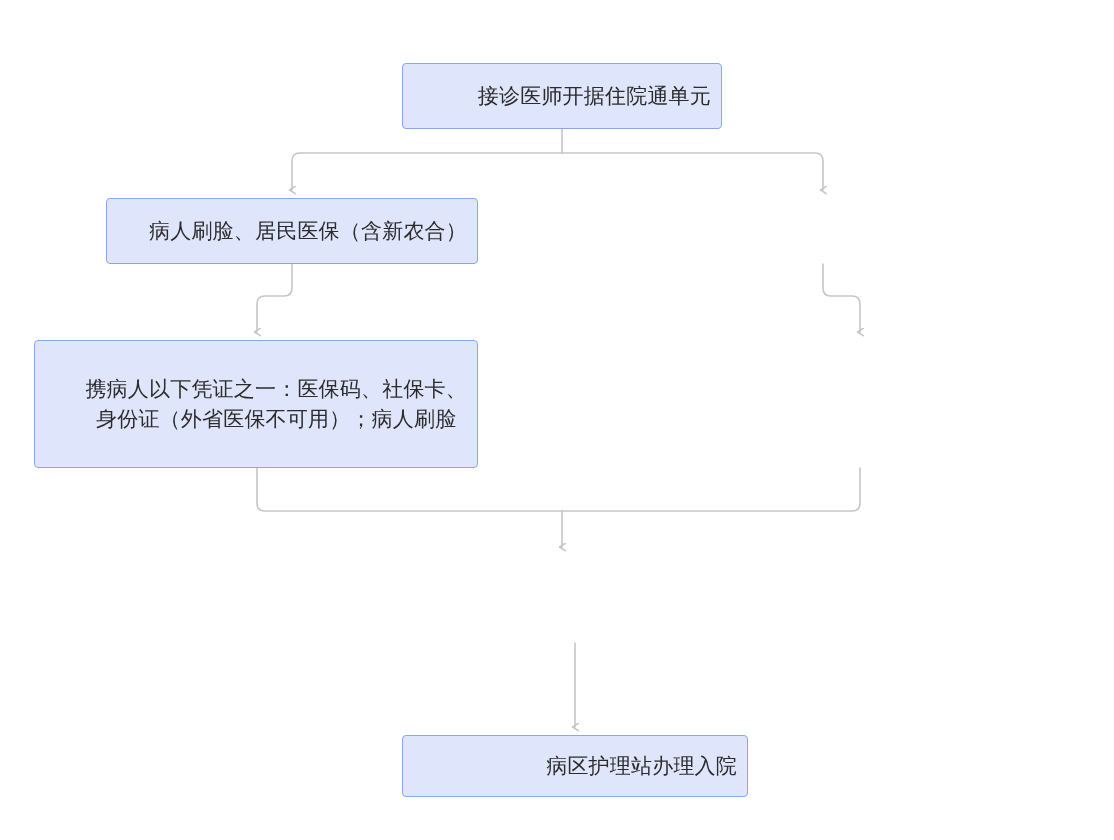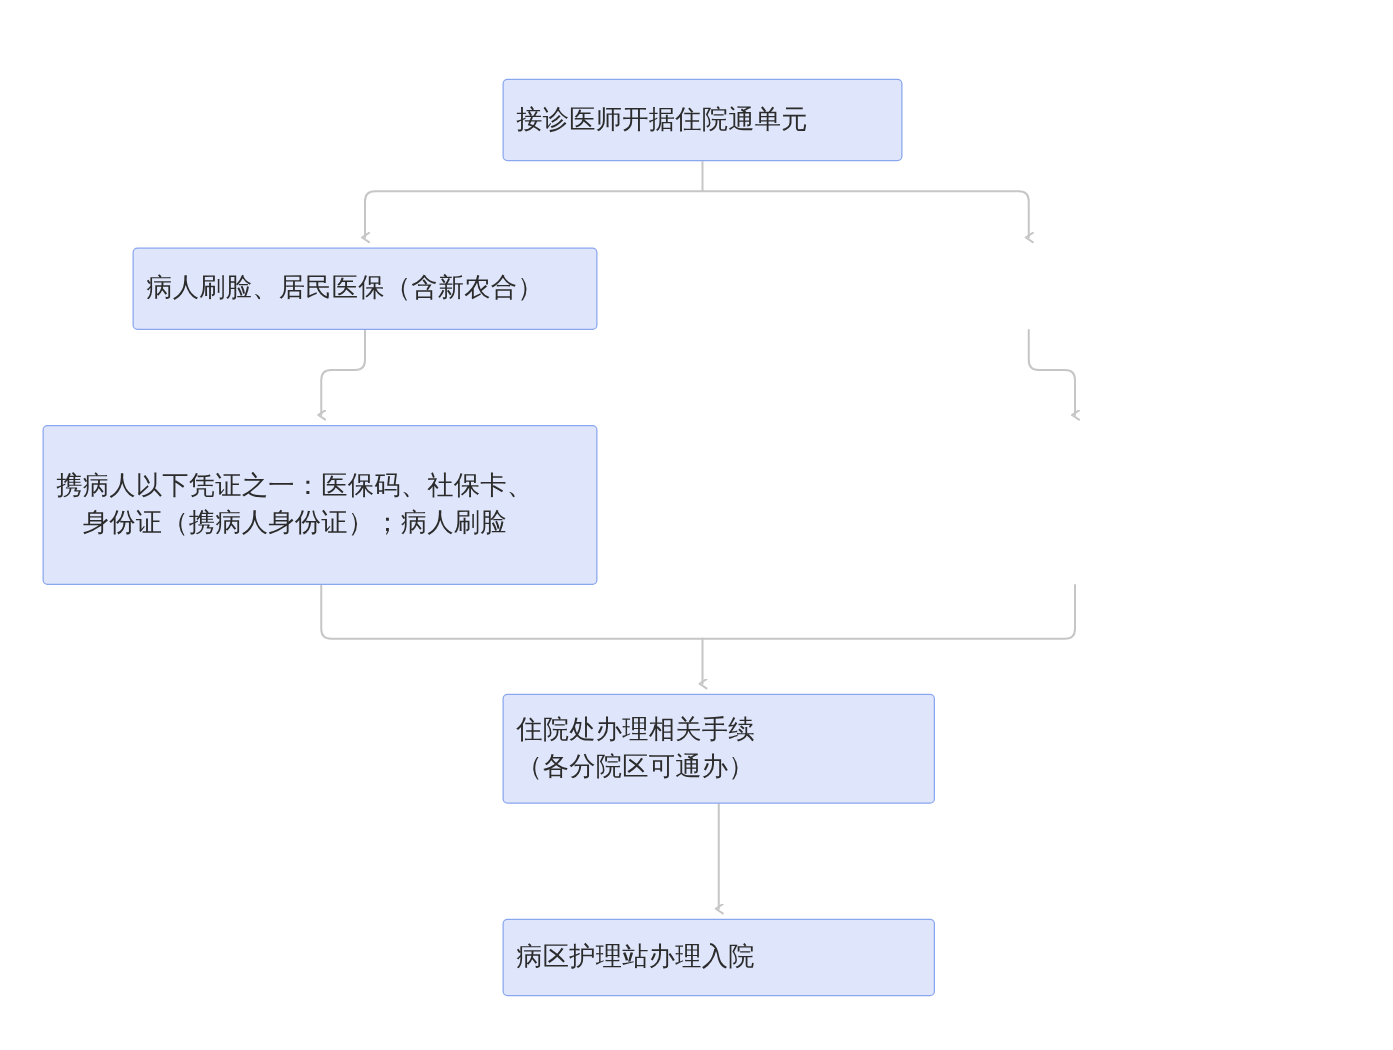--- a/index.html
+++ b/index.html
@@ -27,21 +27,21 @@
     pointer-events: none;
   }
   .node {
     position: absolute;
     box-sizing: border-box;
     background: #dfe6fb;
     border: 1px solid #8aa6ee;
     border-radius: 4px;
     display: flex;
     align-items: center;
-    justify-content: flex-start;
+    justify-content: flex-end;
     text-align: center;
     color: #2b2b2b;
     font-size: 21px;
     line-height: 1.45;
     letter-spacing: 0.2px;
     padding: 4px 10px;
     box-shadow: 0 0 0 0 rgba(0,0,0,0);
   }
   .node-label {
     display: block;
@@ -91,26 +91,22 @@
     <span class="node-label">接诊医师开据住院通单元</span>
   </div>
 
   <div class="node" id="node-insurance">
     <span class="node-label">病人刷脸、居民医保（含新农合）</span>
   </div>
 
 
   <div class="node" id="node-insurance-docs">
     <span class="node-label">携病人以下凭证之一：医保码、社保卡、
-身份证（携病人身份证）；病人刷脸</span>
+身份证（外省医保不可用）；病人刷脸</span>
   </div>
 
 
-  <div class="node" id="node-admission">
-    <span class="node-label">住院处办理相关手续
-（各分院区可通办）</span>
-  </div>
 
   <div class="node" id="node-ward">
     <span class="node-label">病区护理站办理入院</span>
   </div>
 
 </div>
 
 </body></html>

